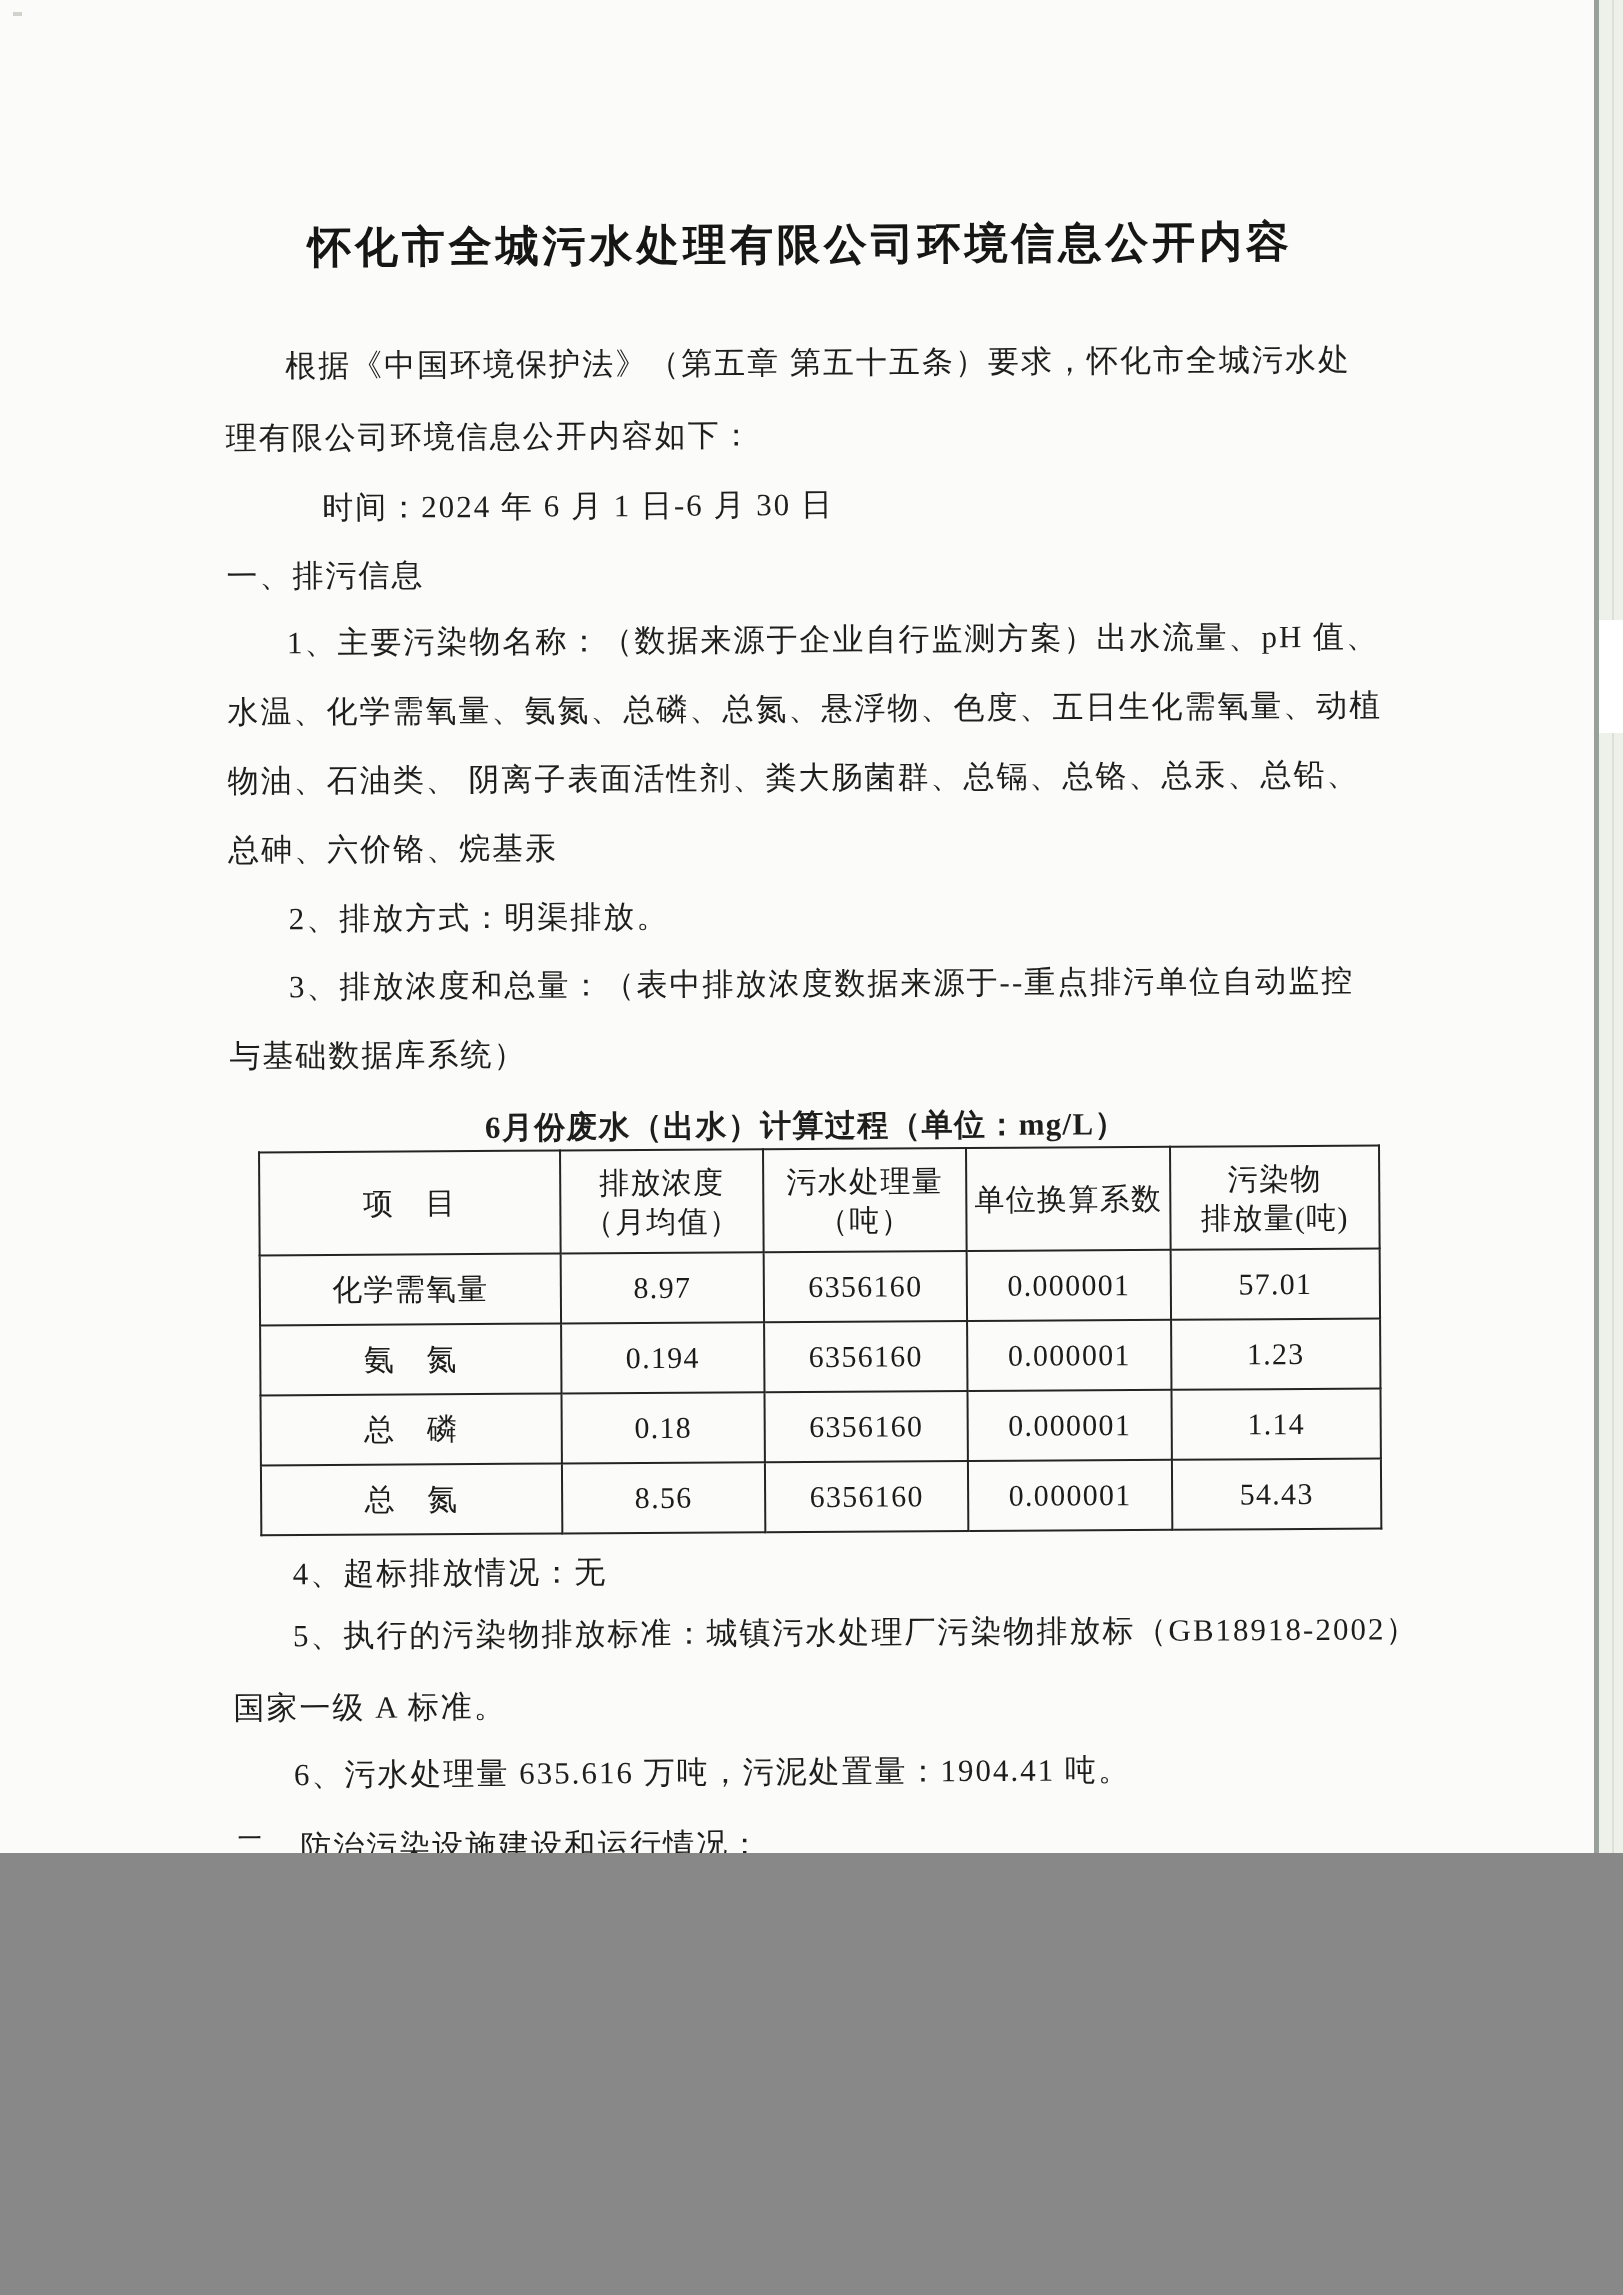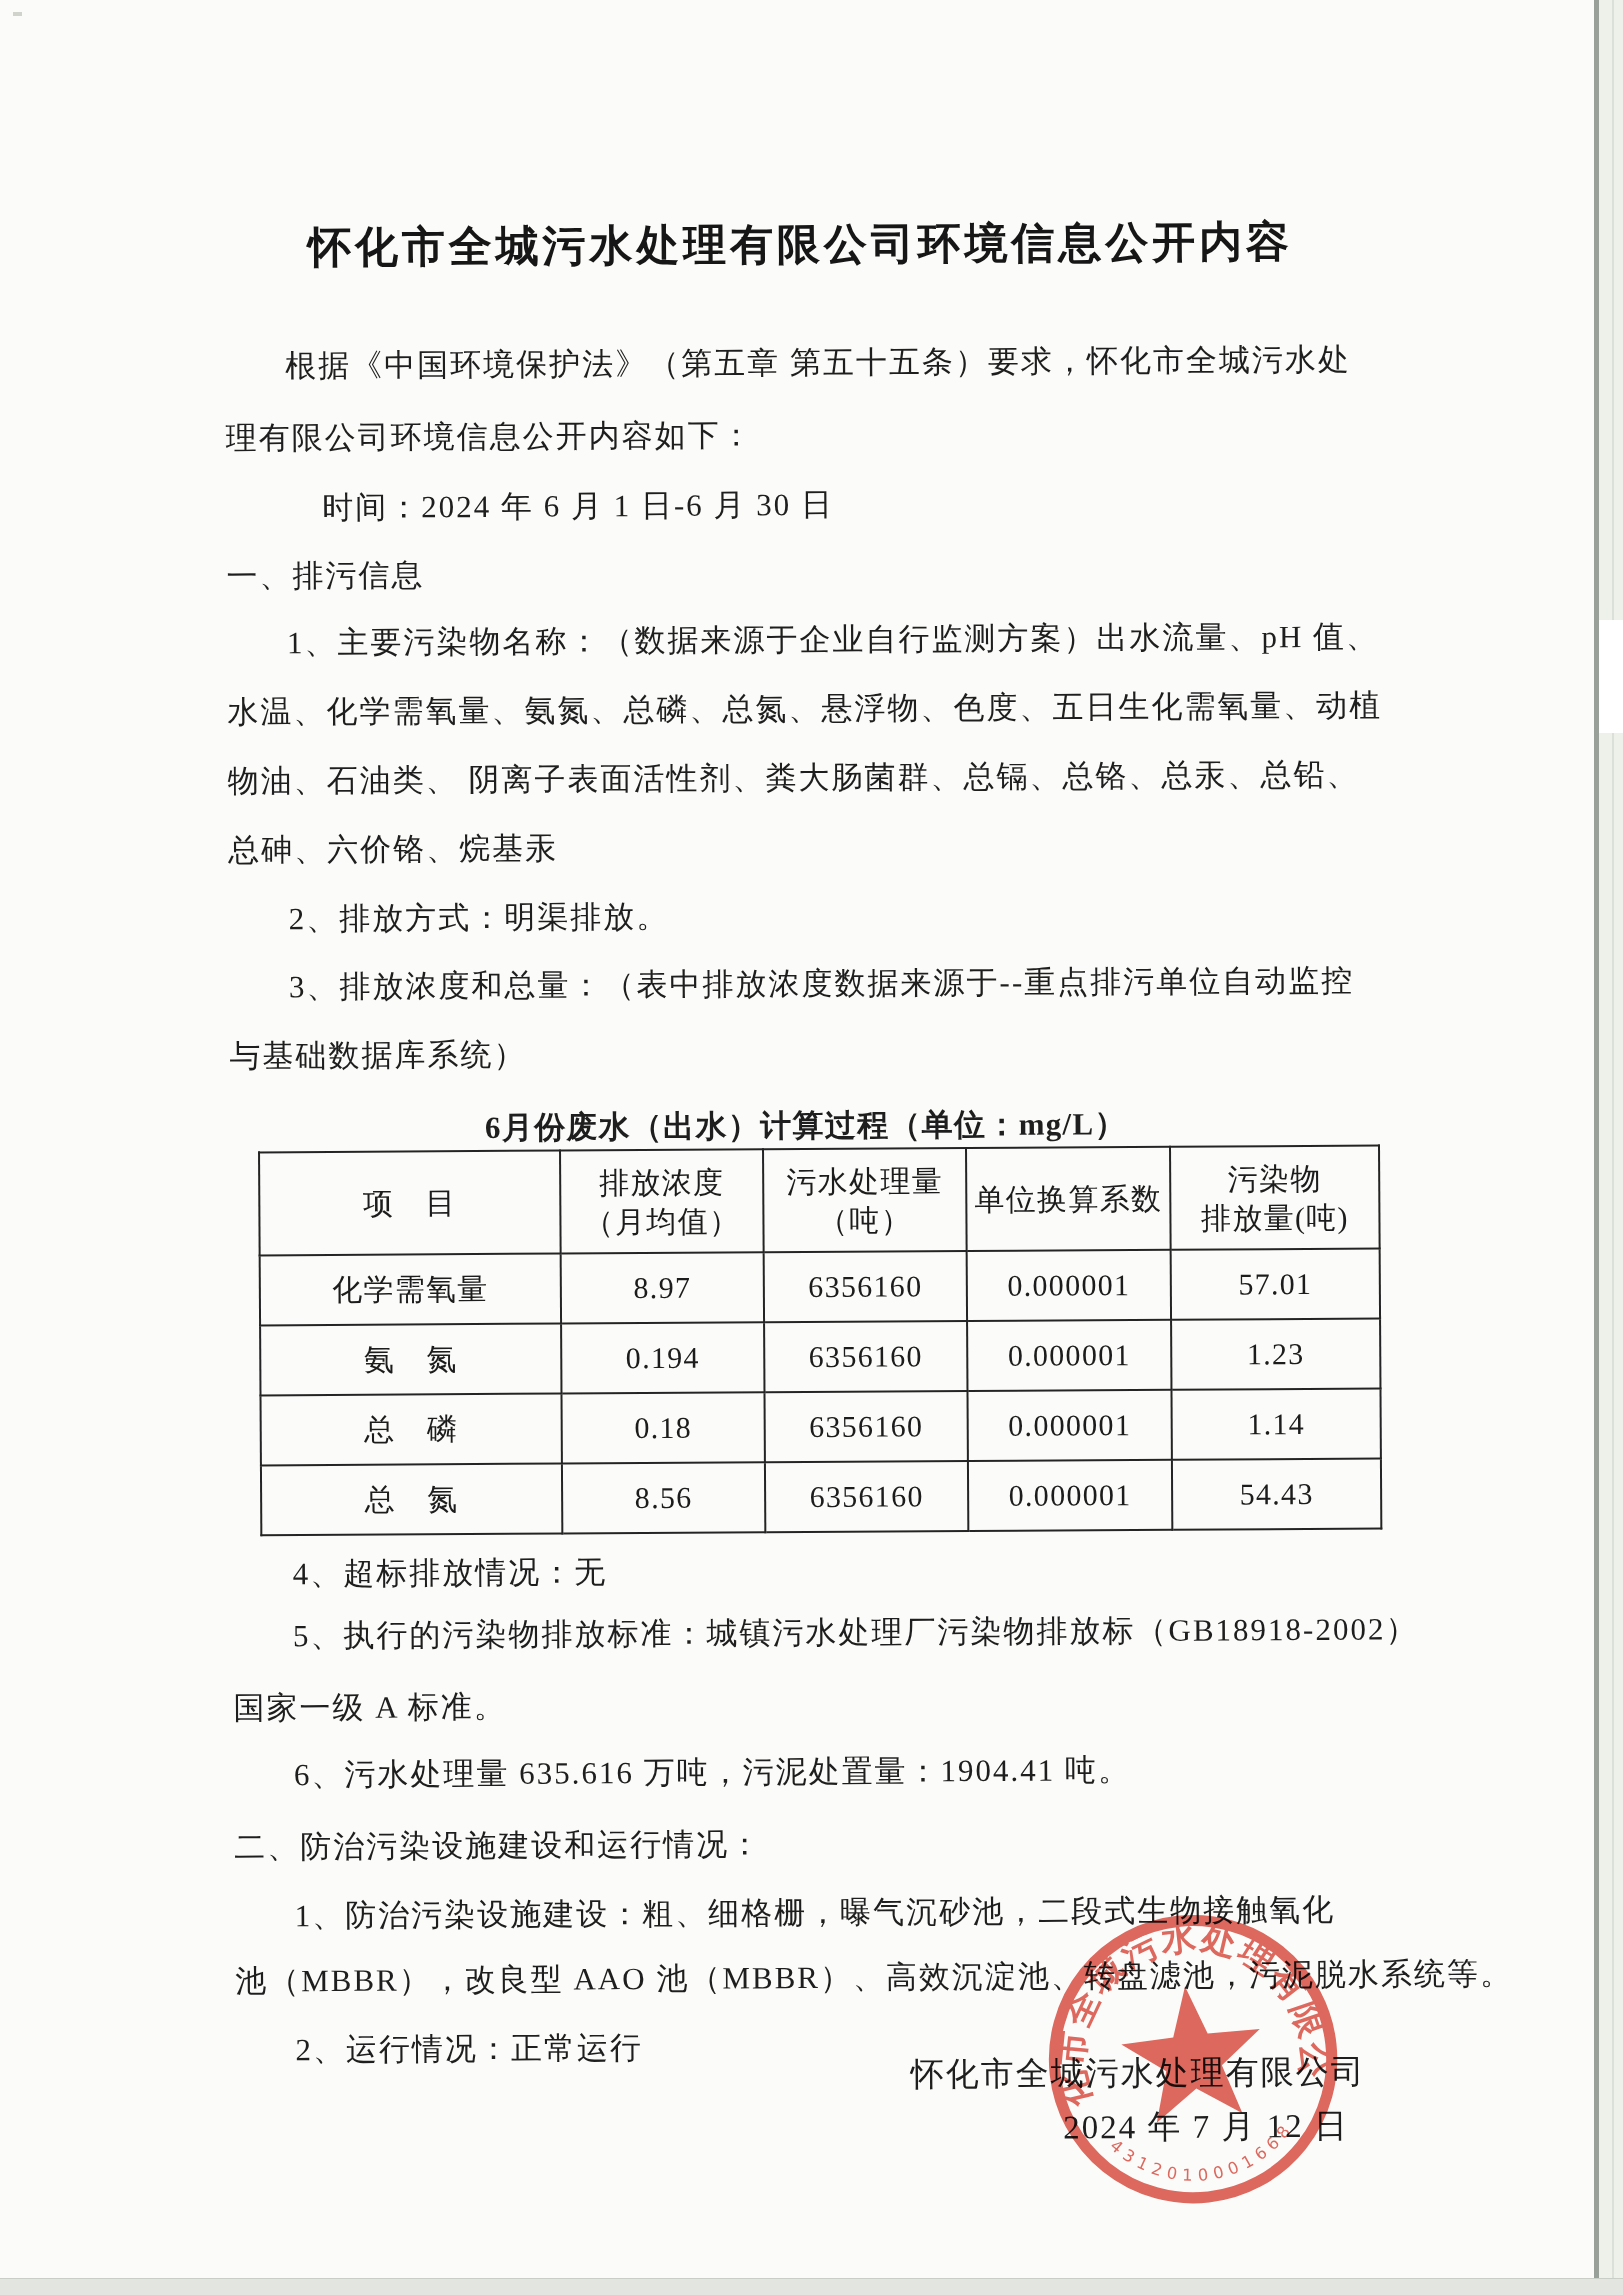--- a/index.html
+++ b/index.html
@@ -1,16 +1,16 @@
 <!DOCTYPE html>
 <html style="font-size:10.5px"><head>
 <meta charset="utf-8">
 <style>
   html,body{margin:0;padding:0;background:#888;}
-  .page{position:relative;width:1623px;height:2295px;background:#fbfbf9;overflow:hidden;
+  .page{position:relative;width:1623px;height:1853px;background:#fbfbf9;overflow:hidden;
         font-family:"Liberation Serif","DejaVu Serif",serif;color:#1e1e1e;}
   .content{position:absolute;left:0;top:0;width:1623px;height:2295px;transform:rotate(-0.35deg);}
   .doc-title{position:absolute;top:216px;left:230px;width:1152px;text-align:center;
              font-size:43px;font-weight:bold;letter-spacing:3.9px;white-space:nowrap;color:#161616;}
   .line{position:absolute;left:230px;width:1152px;font-size:31px;letter-spacing:2px;white-space:nowrap;}
   .indent{padding-left:60px;}
   .indent-time{padding-left:96px;}
   .caption{position:absolute;top:1105px;left:230px;width:1152px;text-align:center;
            font-size:31px;font-weight:bold;letter-spacing:1.3px;white-space:nowrap;}
   table.emission{position:absolute;left:258px;top:1148px;width:1120px;border-collapse:collapse;

